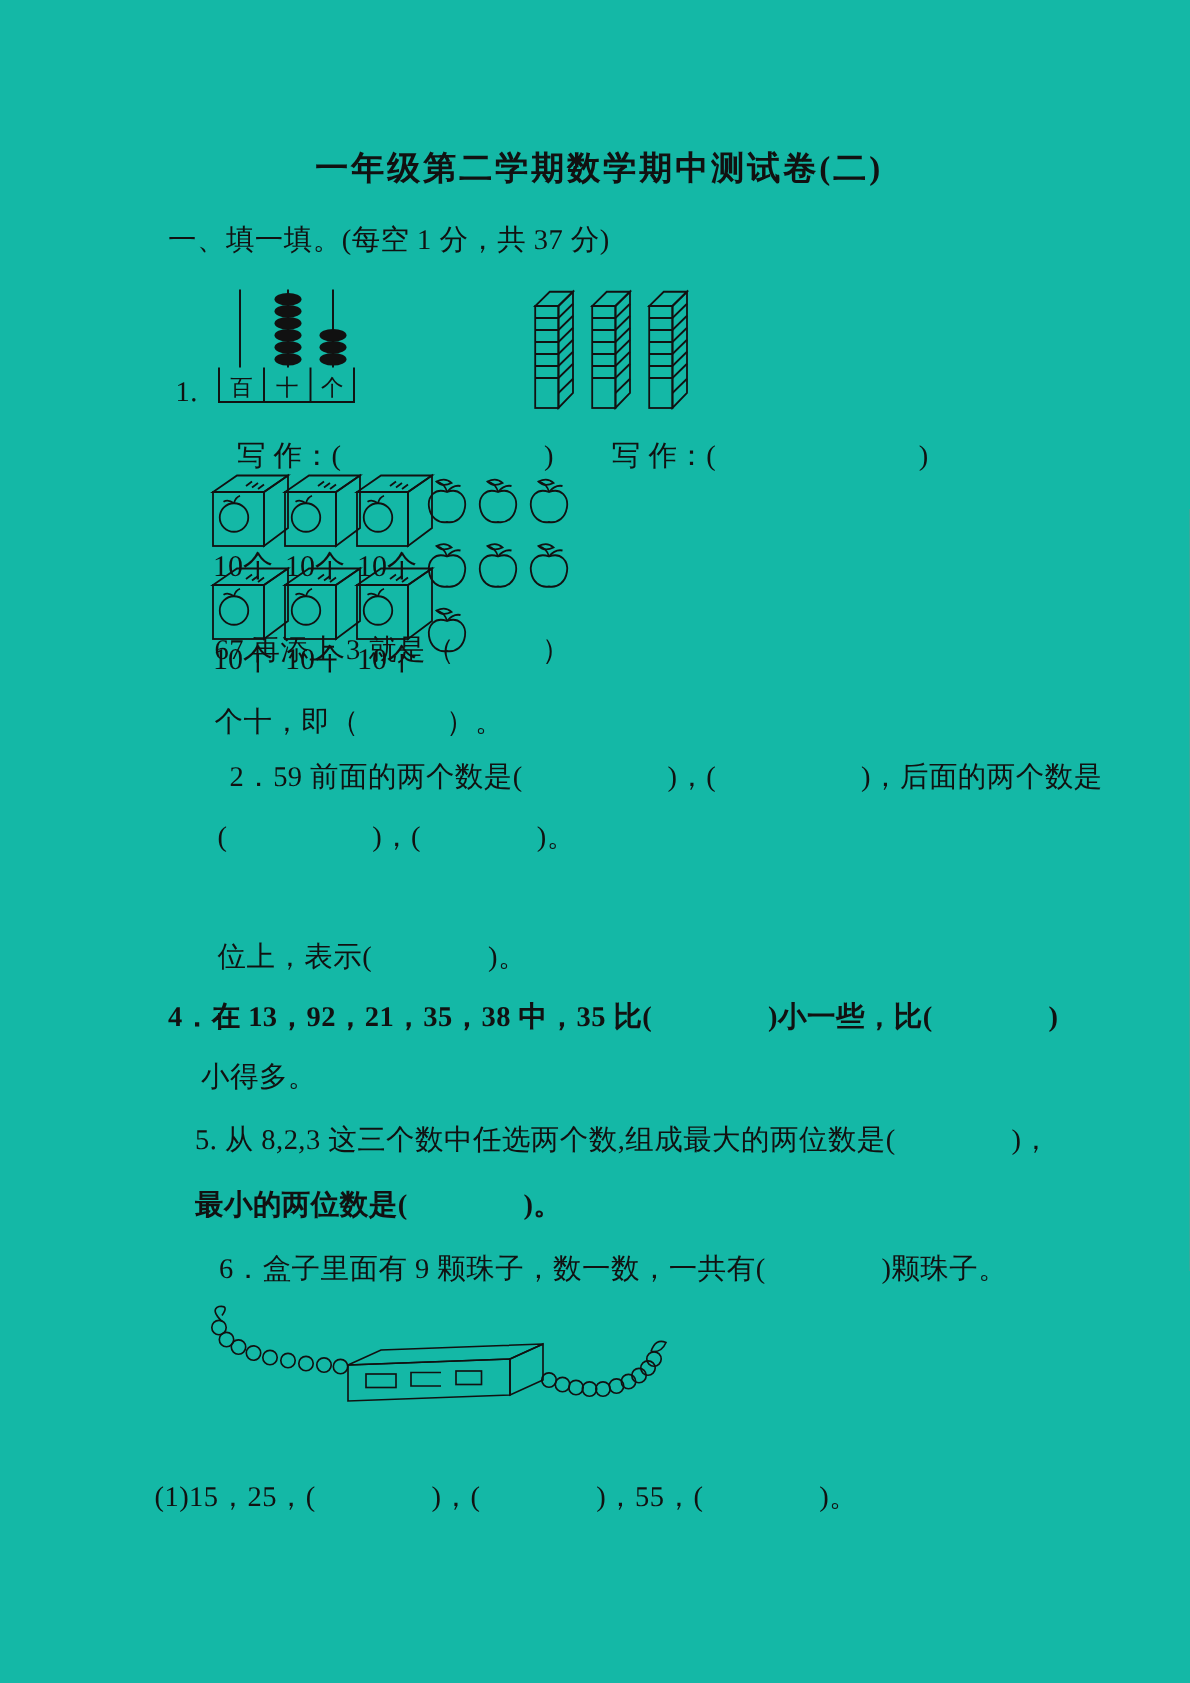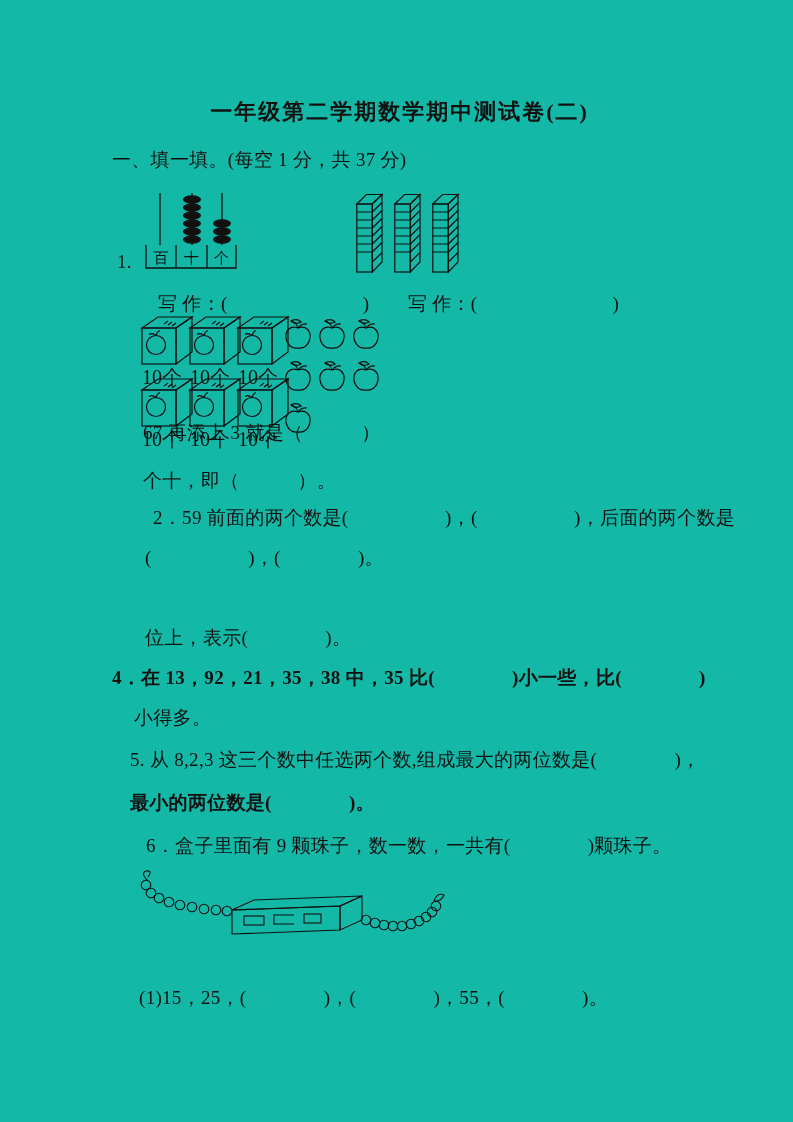--- a/index.html
+++ b/index.html
@@ -193,15 +193,15 @@
           <circle cx="285" cy="54" r="4.8"></circle>
         <circle cx="293" cy="51" r="4.8"></circle>
           <circle cx="300" cy="47" r="4.8"></circle>
         <circle cx="306" cy="42" r="4.8"></circle>
           <circle cx="310" cy="36" r="4.8"></circle>
       </g>
       <path d="M308,31 q3,-9 10,-6 q-3,7 -10,6"></path>
     </g>
   </svg>
 
-  <div class="line" style="left:103px; top:985px;margin-left:36px;">(1)15，25，(　　　　)，(　　　　)，55，(　　　　)。</div>
+  <div class="line" style="left:103px; top:985px;">(1)15，25，(　　　　)，(　　　　)，55，(　　　　)。</div>
 
 </div>
 
 </body></html>

